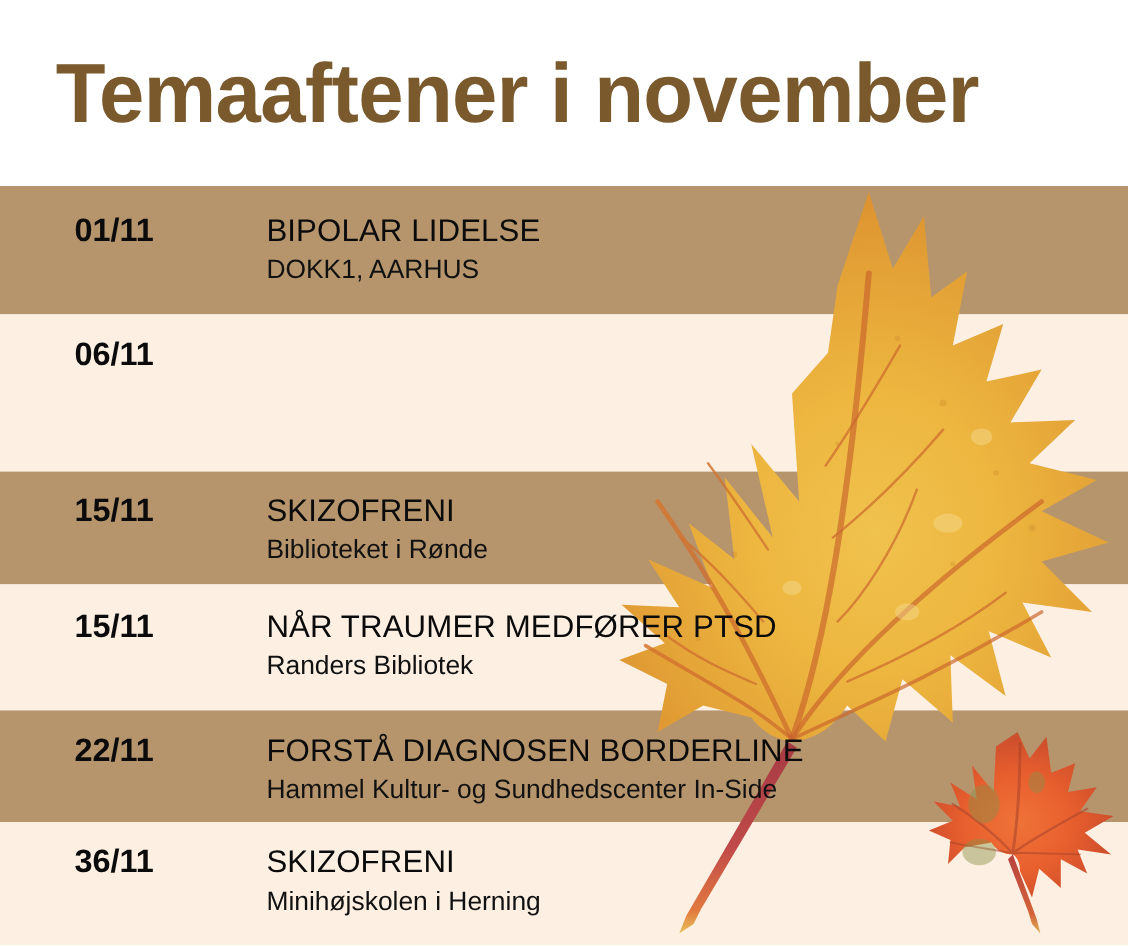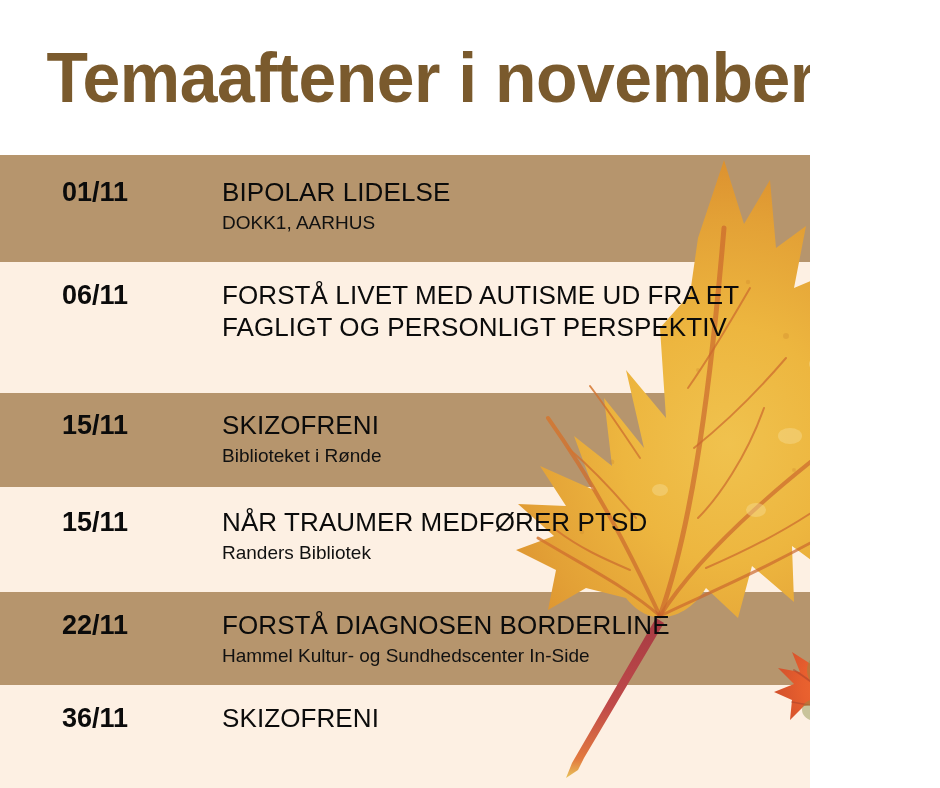--- a/index.html
+++ b/index.html
@@ -6,21 +6,21 @@
     margin: 0;
     padding: 0;
     background: #ffffff;
   }
   body {
     font-family: "Liberation Sans", sans-serif;
   }
 
   #poster {
     position: relative;
-    width: 810px;
+    width: 940px;
     height: 788px;
     overflow: hidden;
     background: #ffffff;
   }
 
   
   .title-area {
     position: absolute;
     left: 0; top: 0;
     width: 940px;
@@ -107,21 +107,21 @@
     font-size: 26px;
     font-weight: 400;
     color: #0b0b0b;
     line-height: 1.22;
     letter-spacing: 0.1px;
     font-family: "Liberation Sans Narrow", "Liberation Sans", sans-serif;
     margin: 0 0 3px 0;
     white-space: pre-line;
   }
   .entry .ev-venue {
-    font-size: 19px;
+    font-size: 22px;
     font-weight: 400;
     color: #111111;
     line-height: 1.2;
     font-family: "Liberation Sans Narrow", "Liberation Sans", sans-serif;
     margin: 0;
   }
 
   .entry-0 { top: 22px;  }
   .entry-1 { top: 125px; }
   .entry-2 { top: 255px; }
@@ -302,22 +302,20 @@
       <div class="date">01/11</div>
       <div class="body">
         <div class="ev-title">BIPOLAR LIDELSE</div>
         <div class="ev-venue">DOKK1, AARHUS</div>
       </div>
     </div>
 
     <div class="entry entry-1">
       <div class="date">06/11</div>
       <div class="body">
-        <div class="ev-title">FORSTÅ LIVET MED AUTISME UD FRA ET
-FAGLIGT OG PERSONLIGT PERSPEKTIV</div>
       </div>
     </div>
 
     <div class="entry entry-2">
       <div class="date">15/11</div>
       <div class="body">
         <div class="ev-title">SKIZOFRENI</div>
         <div class="ev-venue">Biblioteket i Rønde</div>
       </div>
     </div>
@@ -335,17 +333,18 @@
       <div class="body">
         <div class="ev-title">FORSTÅ DIAGNOSEN BORDERLINE</div>
         <div class="ev-venue">Hammel Kultur- og Sundhedscenter In-Side</div>
       </div>
     </div>
 
     <div class="entry entry-5">
       <div class="date">36/11</div>
       <div class="body">
         <div class="ev-title">SKIZOFRENI</div>
+        <div class="ev-venue">Minihøjskolen i Herning</div>
       </div>
     </div>
 
   </div>
 </div>
 
 </body></html>

